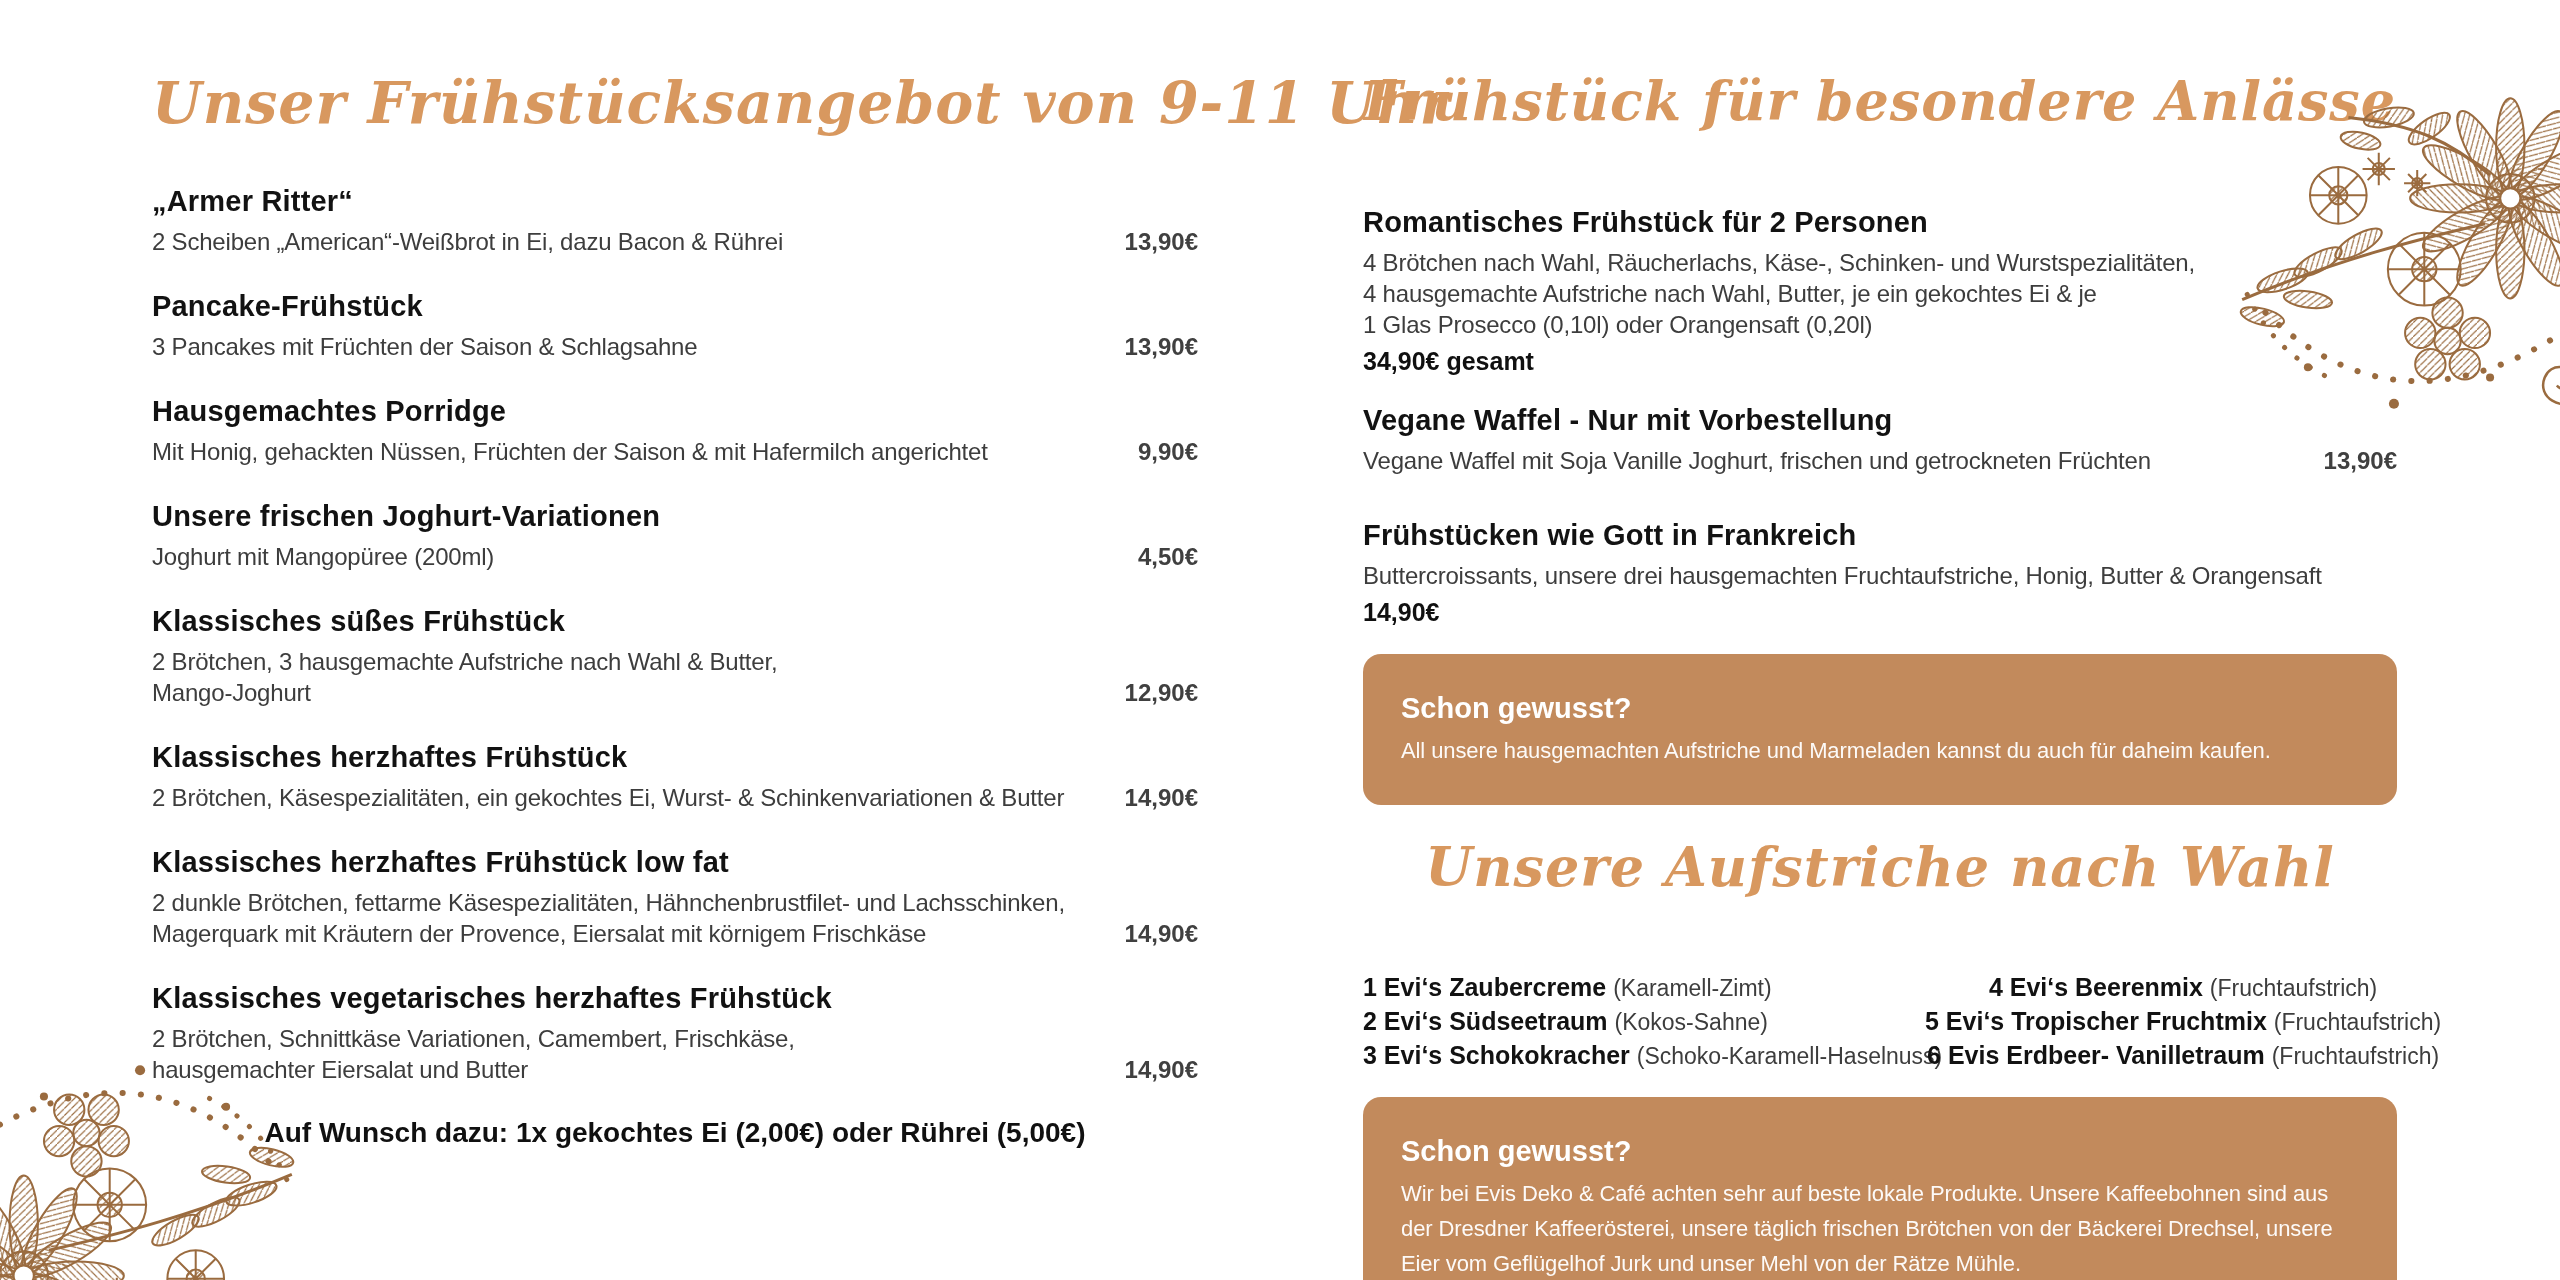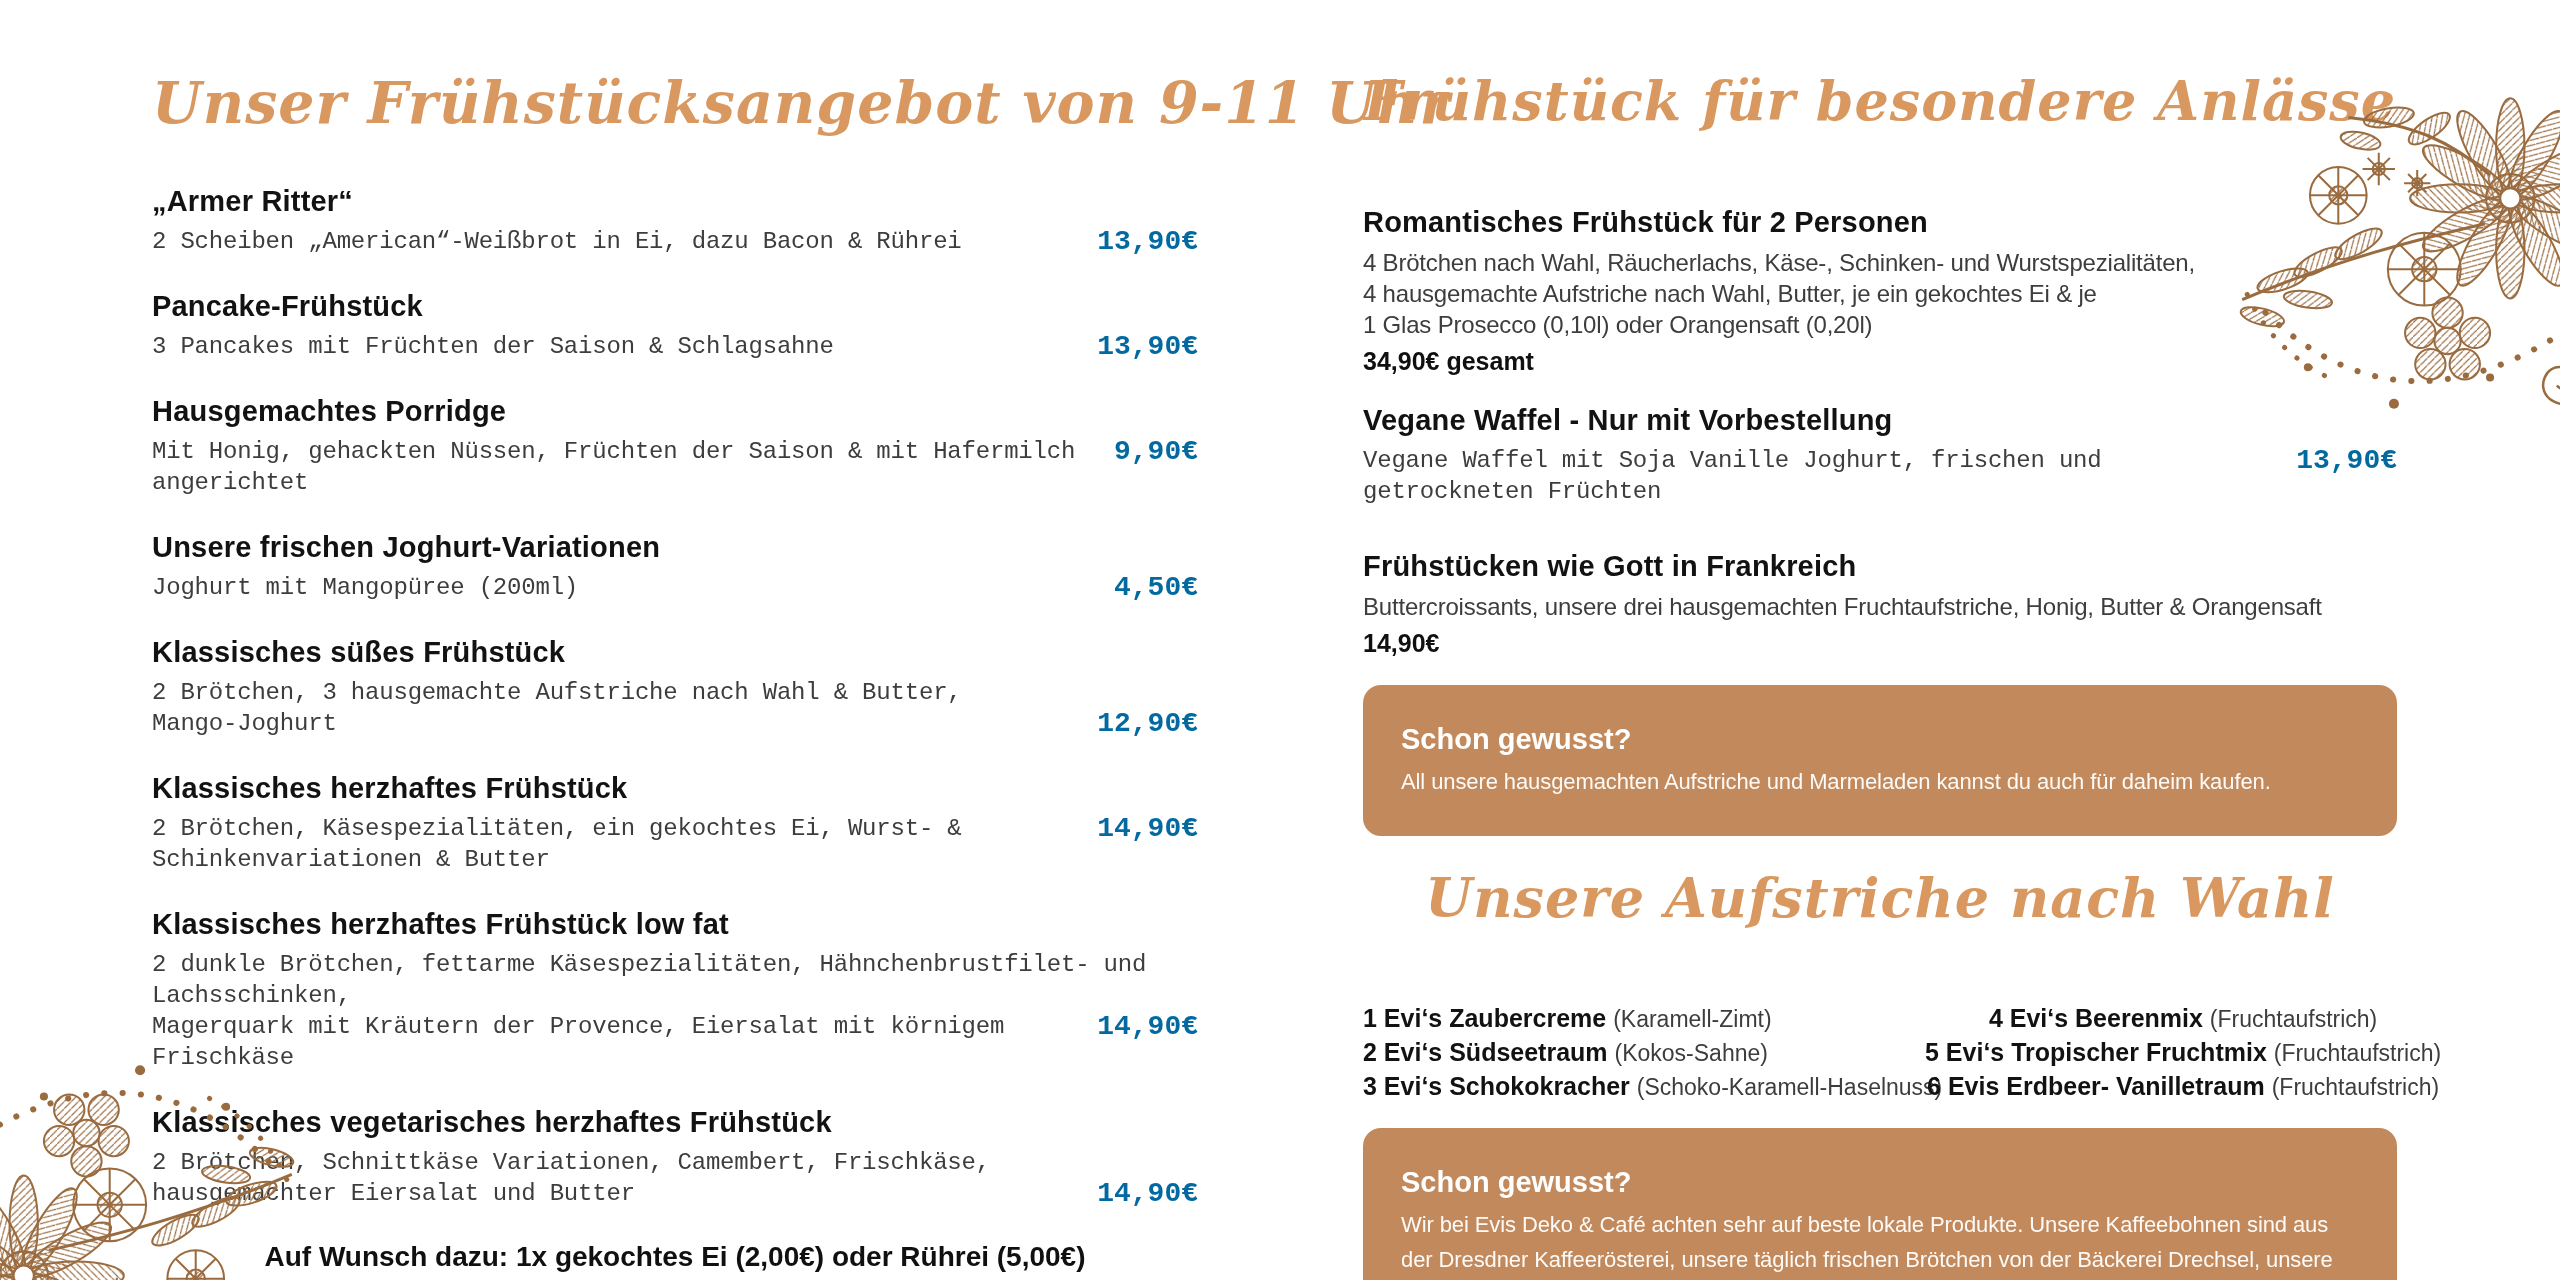--- a/index.html
+++ b/index.html
@@ -13,23 +13,23 @@
     font-family:"DejaVu Serif", serif; font-style:italic; font-weight:bold;
     color:#d8985f; text-align:center; white-space:nowrap; letter-spacing:1px;
   }
   .left-col  { position:absolute; left:152px;  top:58px;  width:1046px; }
   .right-col { position:absolute; left:1363px; top:55px;  width:1034px; }
   .left-col .script-title  { font-size:57px; line-height:90px; margin-bottom:36px; }
   .right-col .script-title { font-size:54px; line-height:92px; margin-bottom:58px; }
   
   .item { margin-bottom:32px; }
   .item-name { font-size:29px; line-height:34px; font-weight:bold; color:#121212; margin-bottom:8px; letter-spacing:.2px; }
-  .desc-row { display:flex; justify-content:space-between; align-items:flex-start;font-family:Liberation Mono, monospace; }
+  .desc-row { display:flex; justify-content:space-between; align-items:flex-start; }
   .desc { font-size:24px; line-height:31px; color:#3d3d3d; letter-spacing:-.2px; }
-  .price { font-size:28px; line-height:31px; font-weight:bold; color:#0369a1; white-space:nowrap; padding-left:28px; }
+  .price { font-size:24px; line-height:31px; font-weight:bold; color:#404040; white-space:nowrap; padding-left:28px; }
   .price-line { text-align:left; font-size:25px; line-height:31px; font-weight:bold; color:#101010; margin-top:6px; }
   .footnote { text-align:center; font-weight:bold; font-size:28px; color:#101010; }
   
   .info-box {
     background:#c28a5c; border-radius:18px; padding:37px 38px; color:#ffffff;
   }
   .info-box.first { margin-top:26px; }
   .info-box.second { margin-top:24px; }
   .info-title { font-size:29px; line-height:34px; font-weight:bold; margin-bottom:8px; }
   .info-text { font-size:22px; line-height:35px; color:rgba(255,255,255,.96); letter-spacing:-.1px; }

